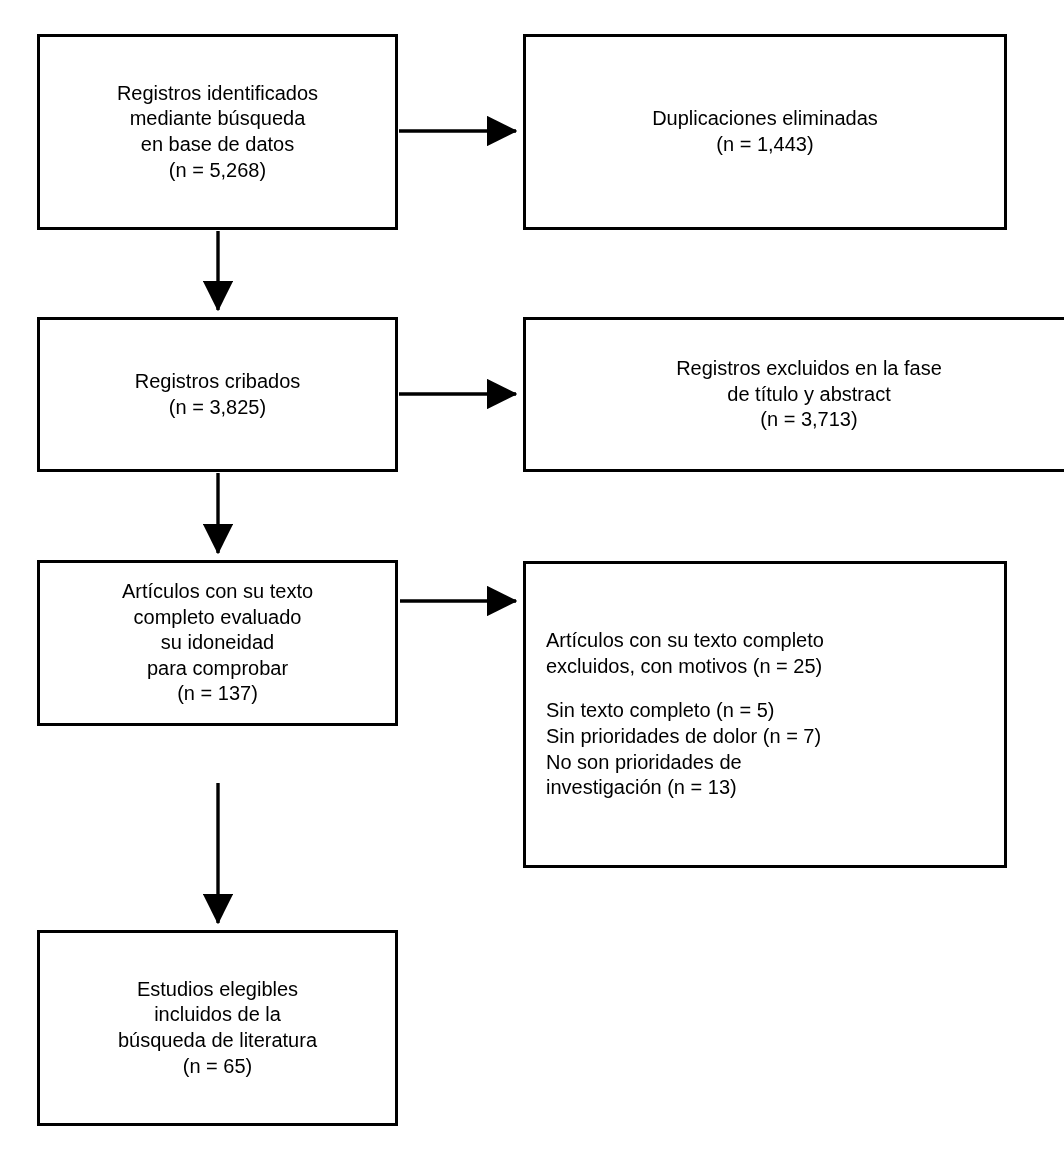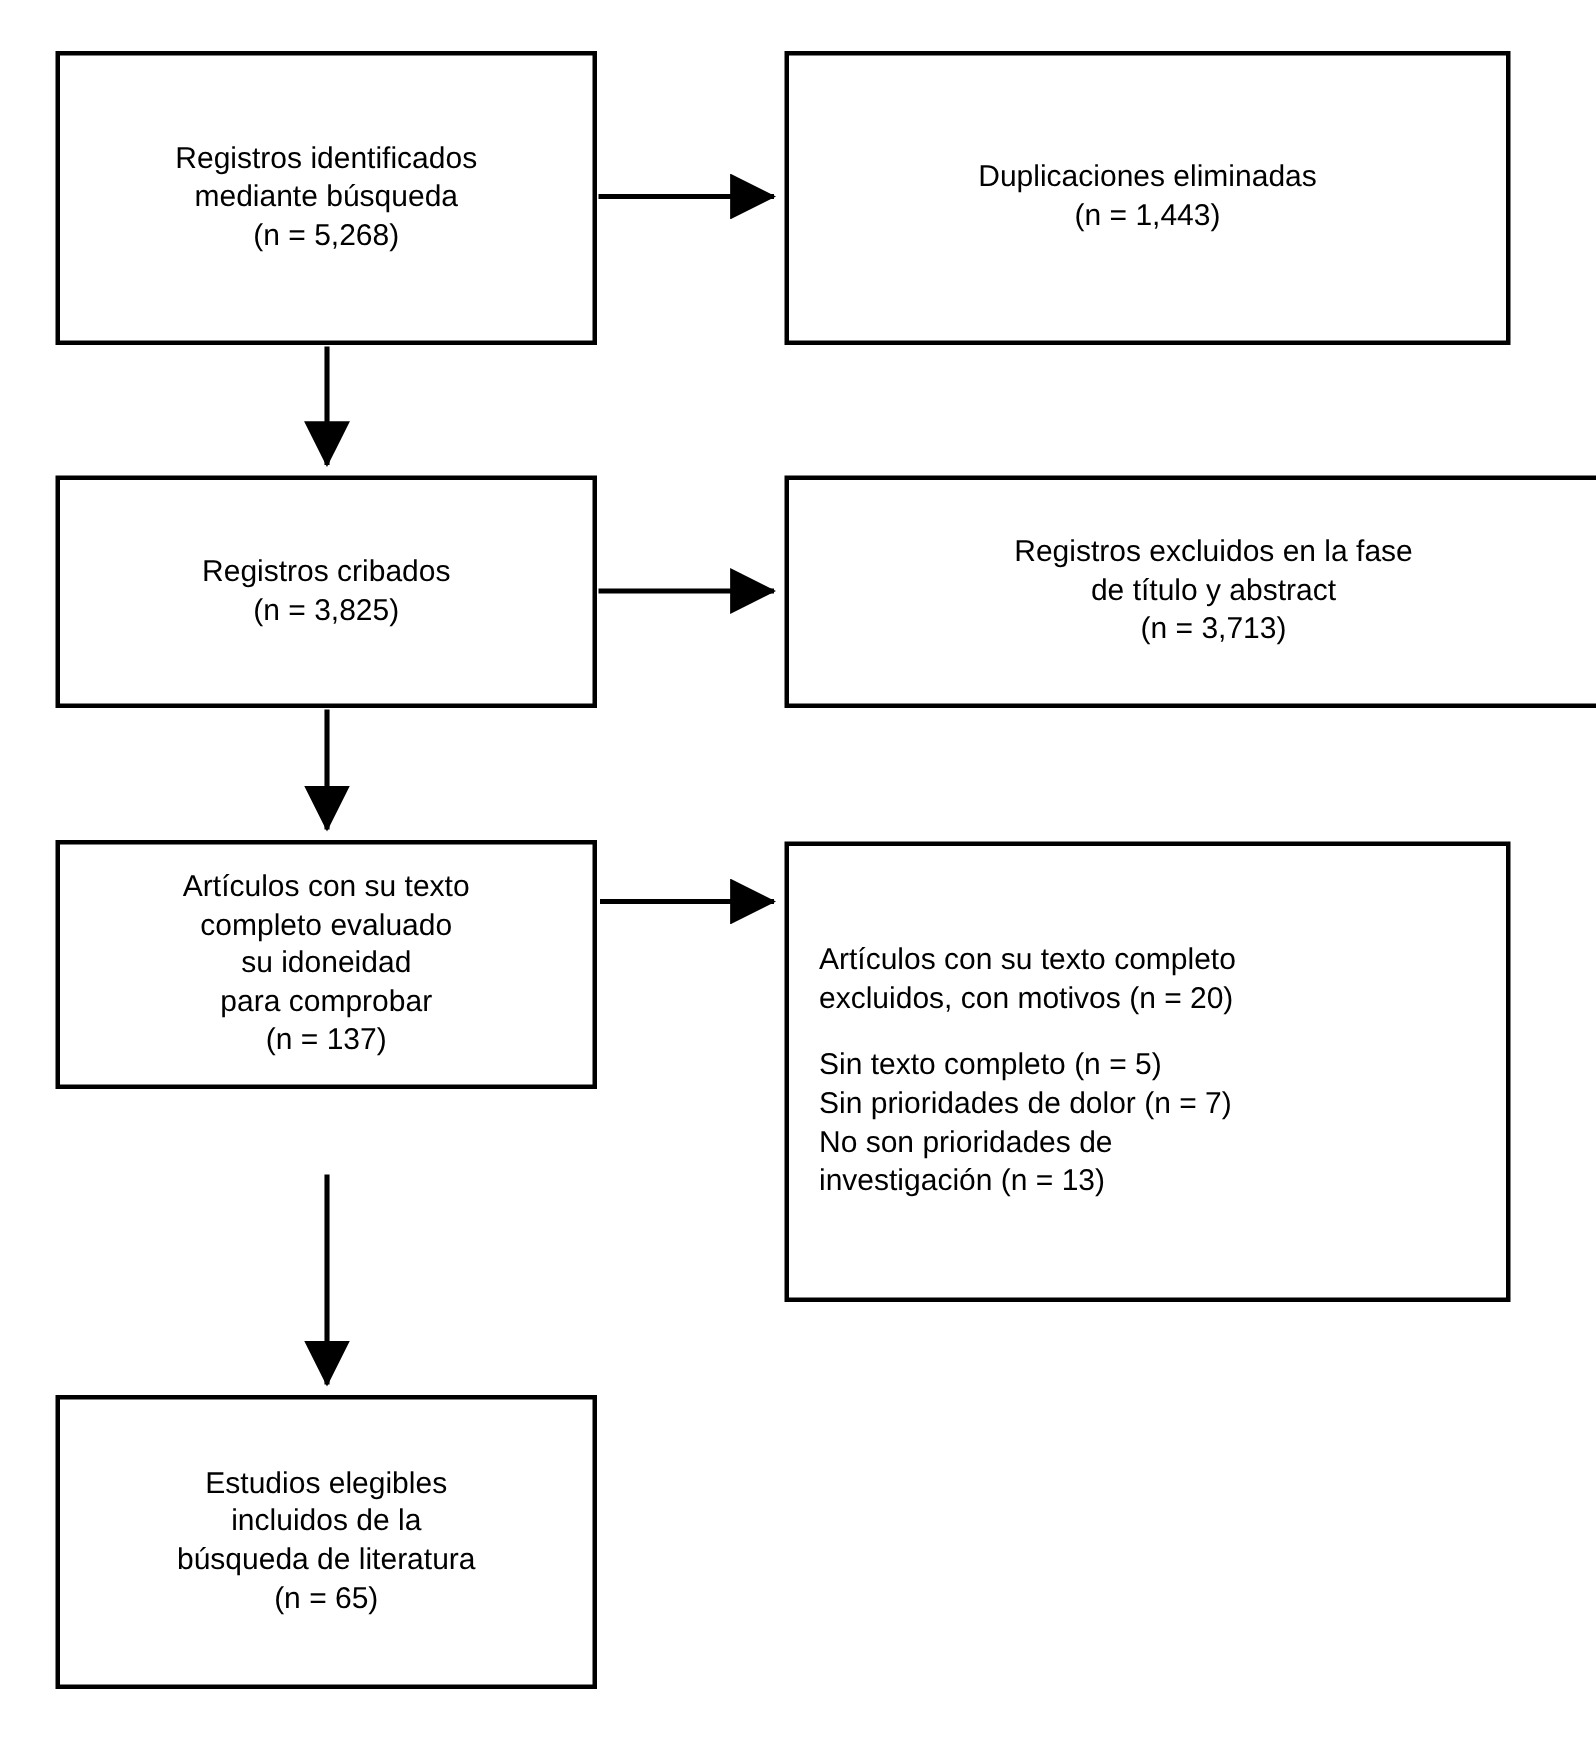--- a/index.html
+++ b/index.html
@@ -103,20 +103,21 @@
     </g>
 
     <g>
       <line x1="218" y1="783" x2="218" y2="923" stroke="#000000" stroke-width="3.4" marker-end="url(#ahead)"></line>
     </g>
   </svg>
 
   <div class="flow-box center-text" id="box-records-identified">
     <span class="flow-line">Registros identificados</span>
     <span class="flow-line">mediante búsqueda</span>
+    <span class="flow-line">en base de datos</span>
     <span class="flow-line">(n = 5,268)</span>
   </div>
 
   <div class="flow-box center-text" id="box-duplicates-removed">
     <span class="flow-line">Duplicaciones eliminadas</span>
     <span class="flow-line">(n = 1,443)</span>
   </div>
 
   <div class="flow-box center-text" id="box-records-screened">
     <span class="flow-line">Registros cribados</span>
@@ -132,21 +133,21 @@
   <div class="flow-box center-text" id="box-fulltext-assessed">
     <span class="flow-line">Artículos con su texto</span>
     <span class="flow-line">completo evaluado</span>
     <span class="flow-line">su idoneidad</span>
     <span class="flow-line">para comprobar</span>
     <span class="flow-line">(n = 137)</span>
   </div>
 
   <div class="flow-box left-text" id="box-fulltext-excluded">
     <span class="flow-line">Artículos con su texto completo</span>
-    <span class="flow-line">excluidos, con motivos (n = 20)</span>
+    <span class="flow-line">excluidos, con motivos (n = 25)</span>
     <span class="flow-line spacer"></span>
     <span class="flow-line">Sin texto completo (n = 5)</span>
     <span class="flow-line">Sin prioridades de dolor (n = 7)</span>
     <span class="flow-line">No son prioridades de</span>
     <span class="flow-line">investigación (n = 13)</span>
   </div>
 
   <div class="flow-box center-text" id="box-studies-included">
     <span class="flow-line">Estudios elegibles</span>
     <span class="flow-line">incluidos de la</span>

